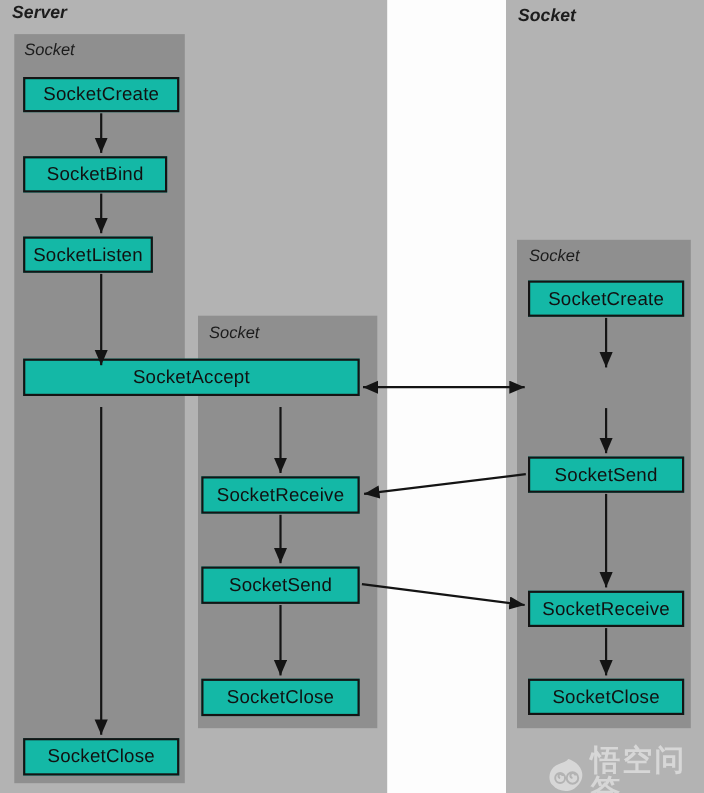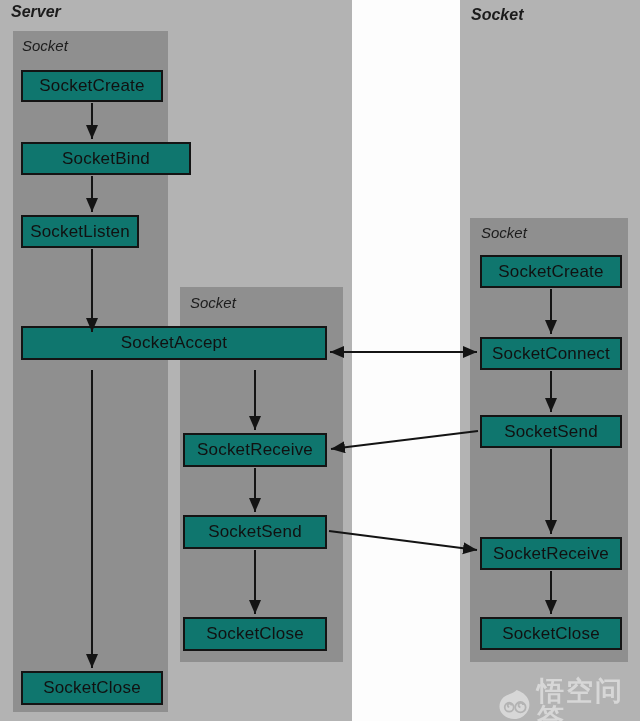--- a/index.html
+++ b/index.html
@@ -14,27 +14,27 @@
   .panel-server{left:13px;top:31px;width:155px;height:681px;}
   .panel-conn{left:180px;top:287px;width:163px;height:375px;}
   .panel-client{left:470px;top:218px;width:158px;height:444px;}
   .region-label{
     position:absolute;font-style:italic;font-weight:bold;font-size:16px;color:#1c1c1c;text-align:center;
   }
   .panel-label{
     position:absolute;font-style:italic;font-weight:normal;font-size:15px;color:#1c1c1c;
   }
   .node{
-    position:absolute;background:#0f766e;border:2px solid #141414;
+    position:absolute;background:#14b8a6;border:2px solid #141414;
     display:flex;align-items:center;justify-content:center;
     font-size:17px;letter-spacing:.2px;color:#111;box-sizing:border-box;
     z-index:3;
   }
   .n-sv-create {left:21px; top:70px; width:142px;height:32px;}
-  .n-sv-bind   {left:21px; top:142px;width:170px;height:33px;}
+  .n-sv-bind   {left:21px; top:142px;width:131px;height:33px;}
   .n-sv-listen {left:21px; top:215px;width:118px;height:33px;}
   .n-sv-accept {left:21px; top:326px;width:306px;height:34px;}
   .n-sv-close  {left:21px; top:671px;width:142px;height:34px;}
   .n-md-receive{left:183px;top:433px;width:144px;height:34px;}
   .n-md-send   {left:183px;top:515px;width:144px;height:34px;}
   .n-md-close  {left:183px;top:617px;width:144px;height:34px;}
   .n-cl-create {left:480px;top:255px;width:142px;height:33px;}
   .n-cl-connect{left:480px;top:337px;width:142px;height:33px;}
   .n-cl-send   {left:480px;top:415px;width:142px;height:33px;}
   .n-cl-receive{left:480px;top:537px;width:142px;height:33px;}
@@ -71,21 +71,20 @@
   <div class="node n-sv-bind">SocketBind</div>
   <div class="node n-sv-listen">SocketListen</div>
   <div class="node n-sv-accept">SocketAccept</div>
   <div class="node n-sv-close">SocketClose</div>
 
   <div class="node n-md-receive">SocketReceive</div>
   <div class="node n-md-send">SocketSend</div>
   <div class="node n-md-close">SocketClose</div>
 
   <div class="node n-cl-create">SocketCreate</div>
-  <div class="node n-cl-connect">SocketConnect</div>
   <div class="node n-cl-send">SocketSend</div>
   <div class="node n-cl-receive">SocketReceive</div>
   <div class="node n-cl-close">SocketClose</div>
 
   <svg class="arrows" width="640" height="721" viewBox="0 0 640 721">
     <defs>
       <marker id="ah" markerWidth="8" markerHeight="7" refX="7" refY="3" orient="auto" markerUnits="strokeWidth">
         <path d="M0,0 L7,3 L0,6 Z" fill="#141414"></path>
       </marker>
       <marker id="ahr" markerWidth="8" markerHeight="7" refX="7" refY="3" orient="auto-start-reverse" markerUnits="strokeWidth">

